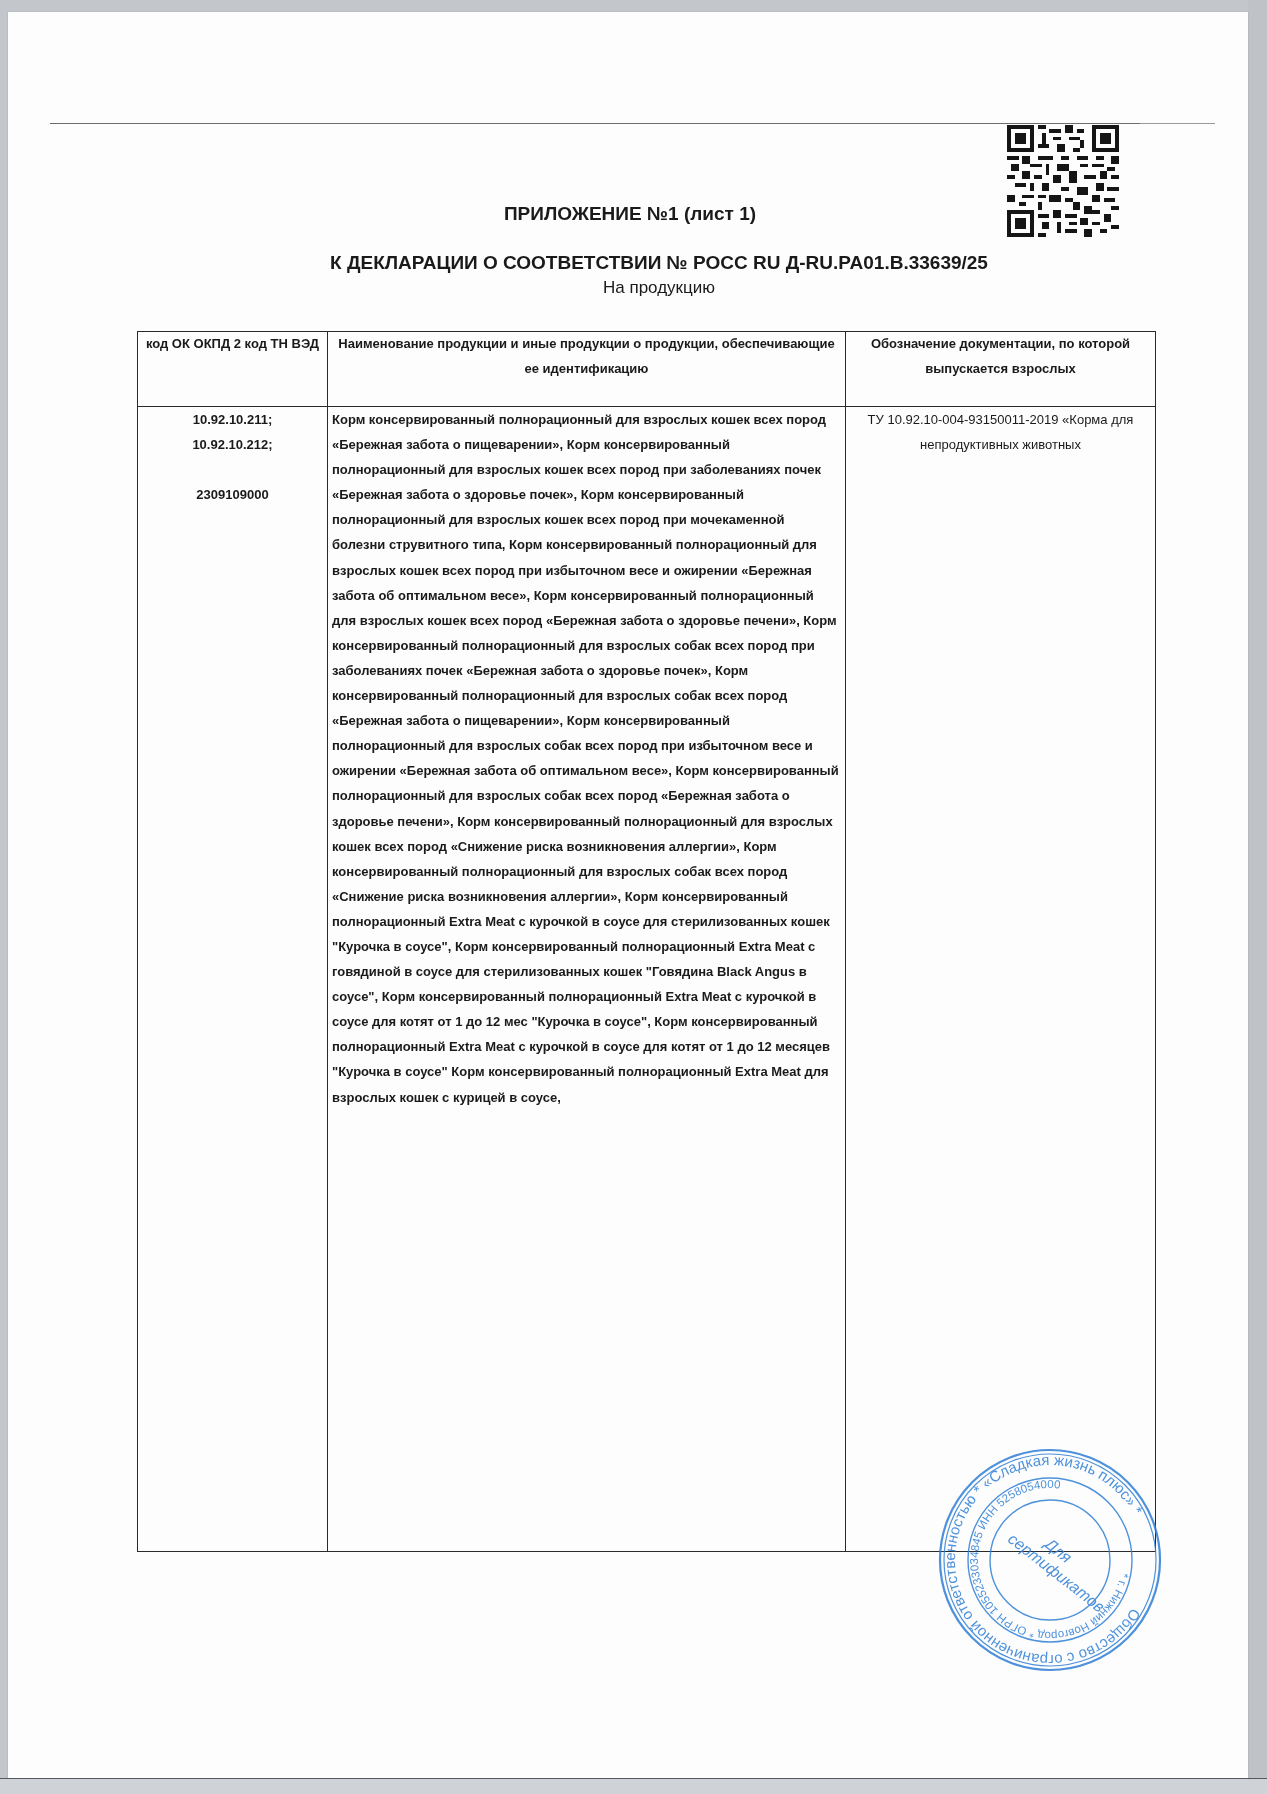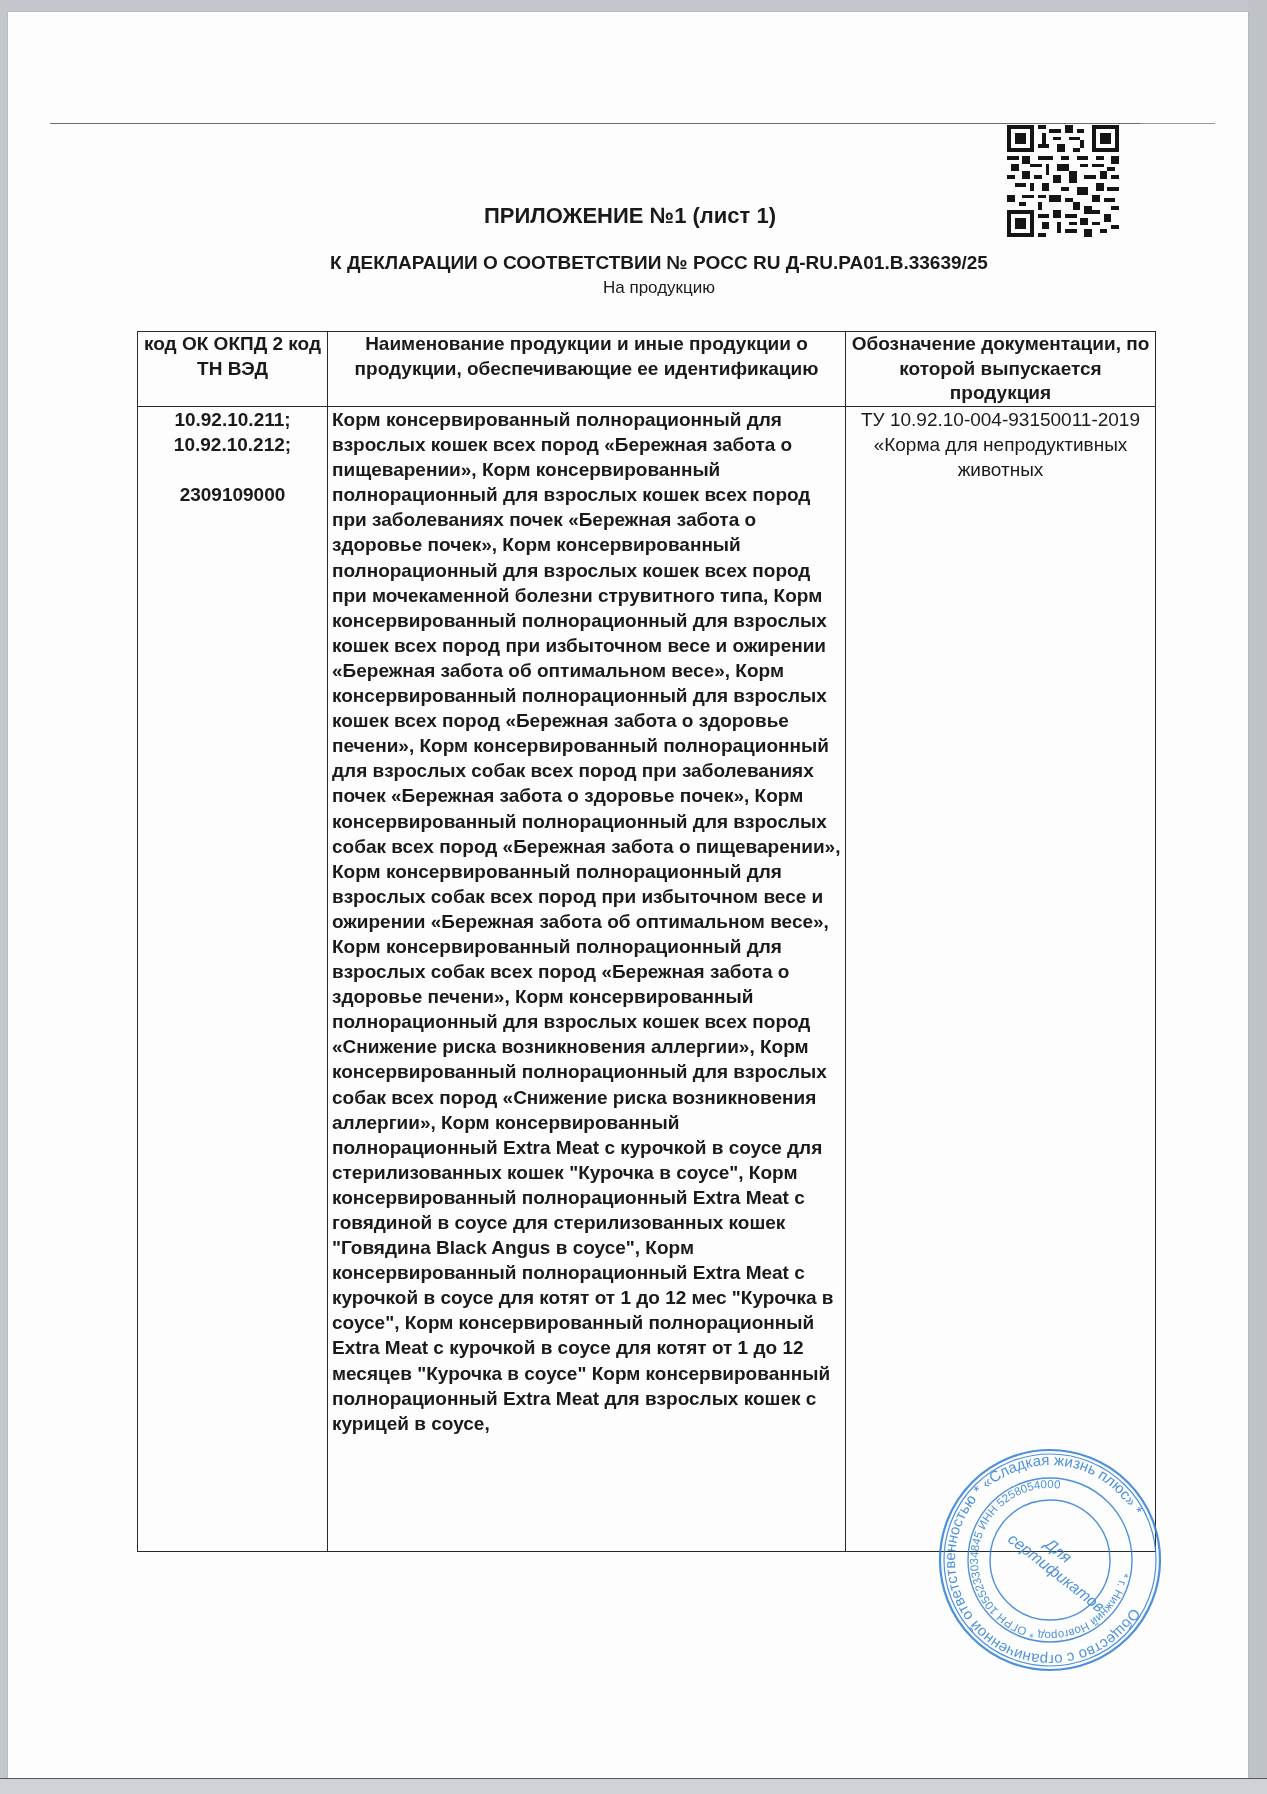--- a/index.html
+++ b/index.html
@@ -27,33 +27,33 @@
     background: #6d6d6d;
   }
   .header-rule.right { left: 1140px; width: 75px; background: #9a9a9a; }
   .qr {
     position: absolute; left: 1007px; top: 122px; width: 112px; height: 118px;
   }
   .title {
     position: absolute; left: 0; width: 100%; text-align: center;
     white-space: nowrap;
   }
-  .t1 { top: 203px; left: 0; width: 1260px; font-size: 22px; font-weight: bold; }
+  .t1 { top: 203px; left: 0; width: 1260px; font-size: 19px; font-weight: bold; }
   .t2 { top: 252px; left: 0; width: 1318px; font-size: 19px; font-weight: bold; }
   .t3 { top: 278px; left: 0; width: 1318px; font-size: 17px; }
 
   table.decl {
     position: absolute; left: 137px; top: 331px;
     border-collapse: collapse; table-layout: fixed;
     width: 1018px;
   }
   table.decl th, table.decl td {
     border: 1.5px solid #2a2a2a;
     vertical-align: top;
-    font-size: 19px; line-height: 25.1px;
+    font-size: 13px; line-height: 25.1px;
     padding: 0 4px;
   }
   table.decl th {
     font-weight: bold; text-align: center; padding-top: 0px; height: 74px;
     line-height: 24.5px;
   }
   col.c1 { width: 190px; }
   col.c2 { width: 518px; }
   col.c3 { width: 310px; }
   td.codes { text-align: center; }
@@ -170,21 +170,21 @@
 <table class="decl">
   <colgroup>
       <col class="c1">
       <col class="c2">
       <col class="c3">
     </colgroup>
   <thead>
     <tr>
       <th>код ОК ОКПД 2 код ТН ВЭД</th>
       <th>Наименование продукции и иные продукции о продукции, обеспечивающие ее идентификацию</th>
-      <th>Обозначение документации, по которой выпускается продукция</th>
+      <th>Обозначение документации, по которой выпускается взрослых</th>
     </tr>
   </thead>
   <tbody>
     <tr>
       <td class="codes">
         <span>10.92.10.211;</span>
         <span>10.92.10.212;</span>
         <span class="gap"></span>
         <span>2309109000</span>
       </td>

